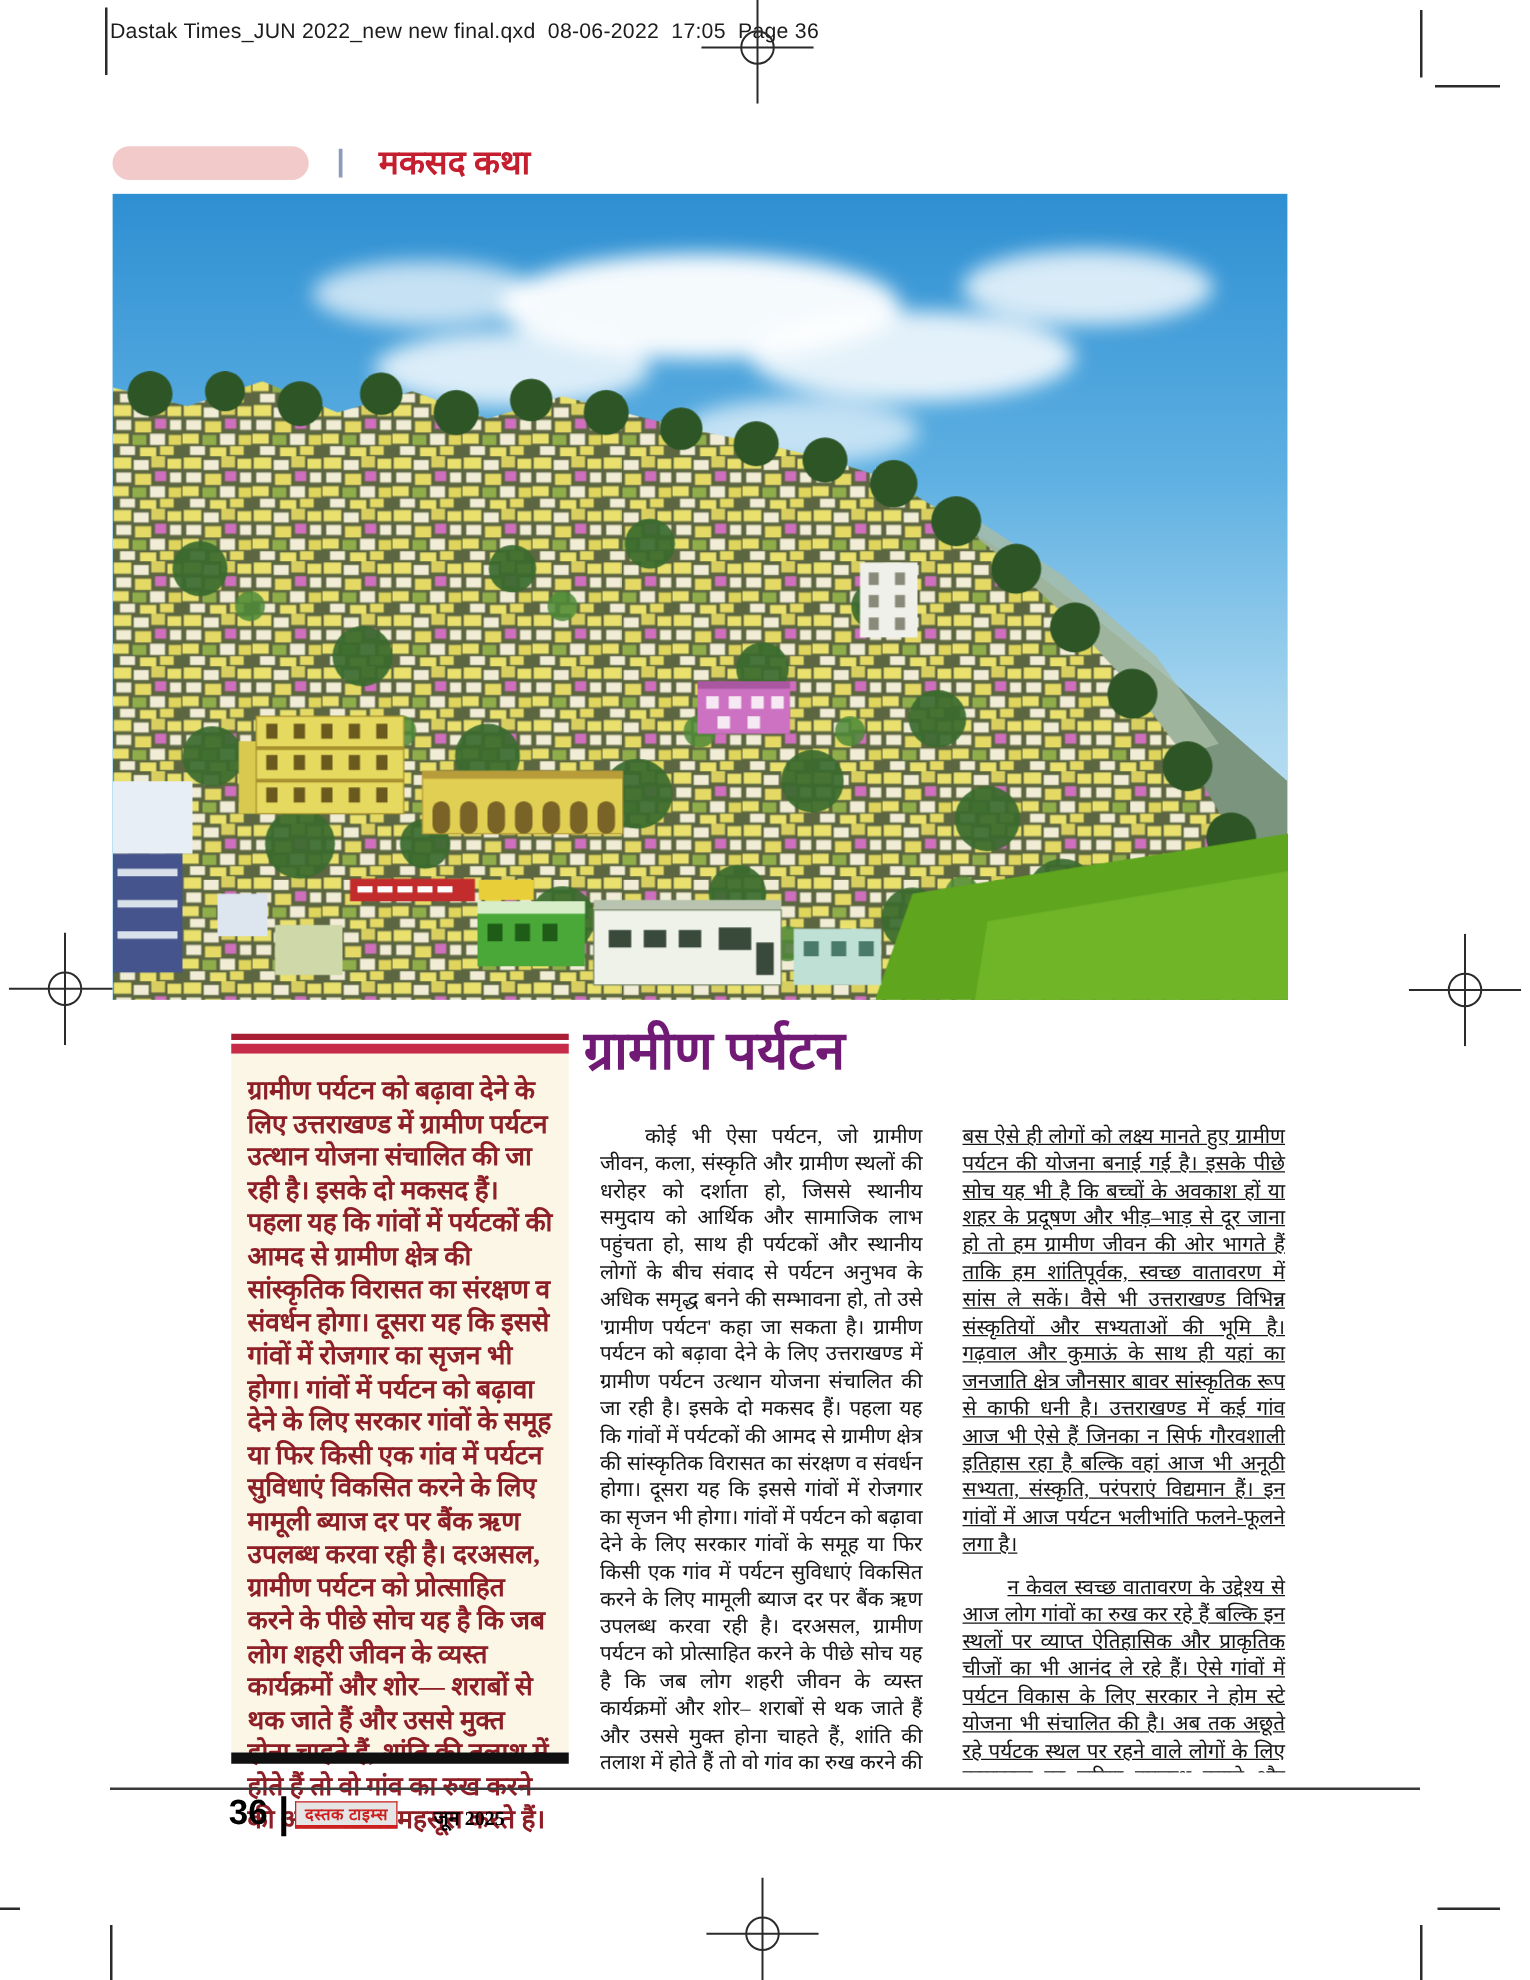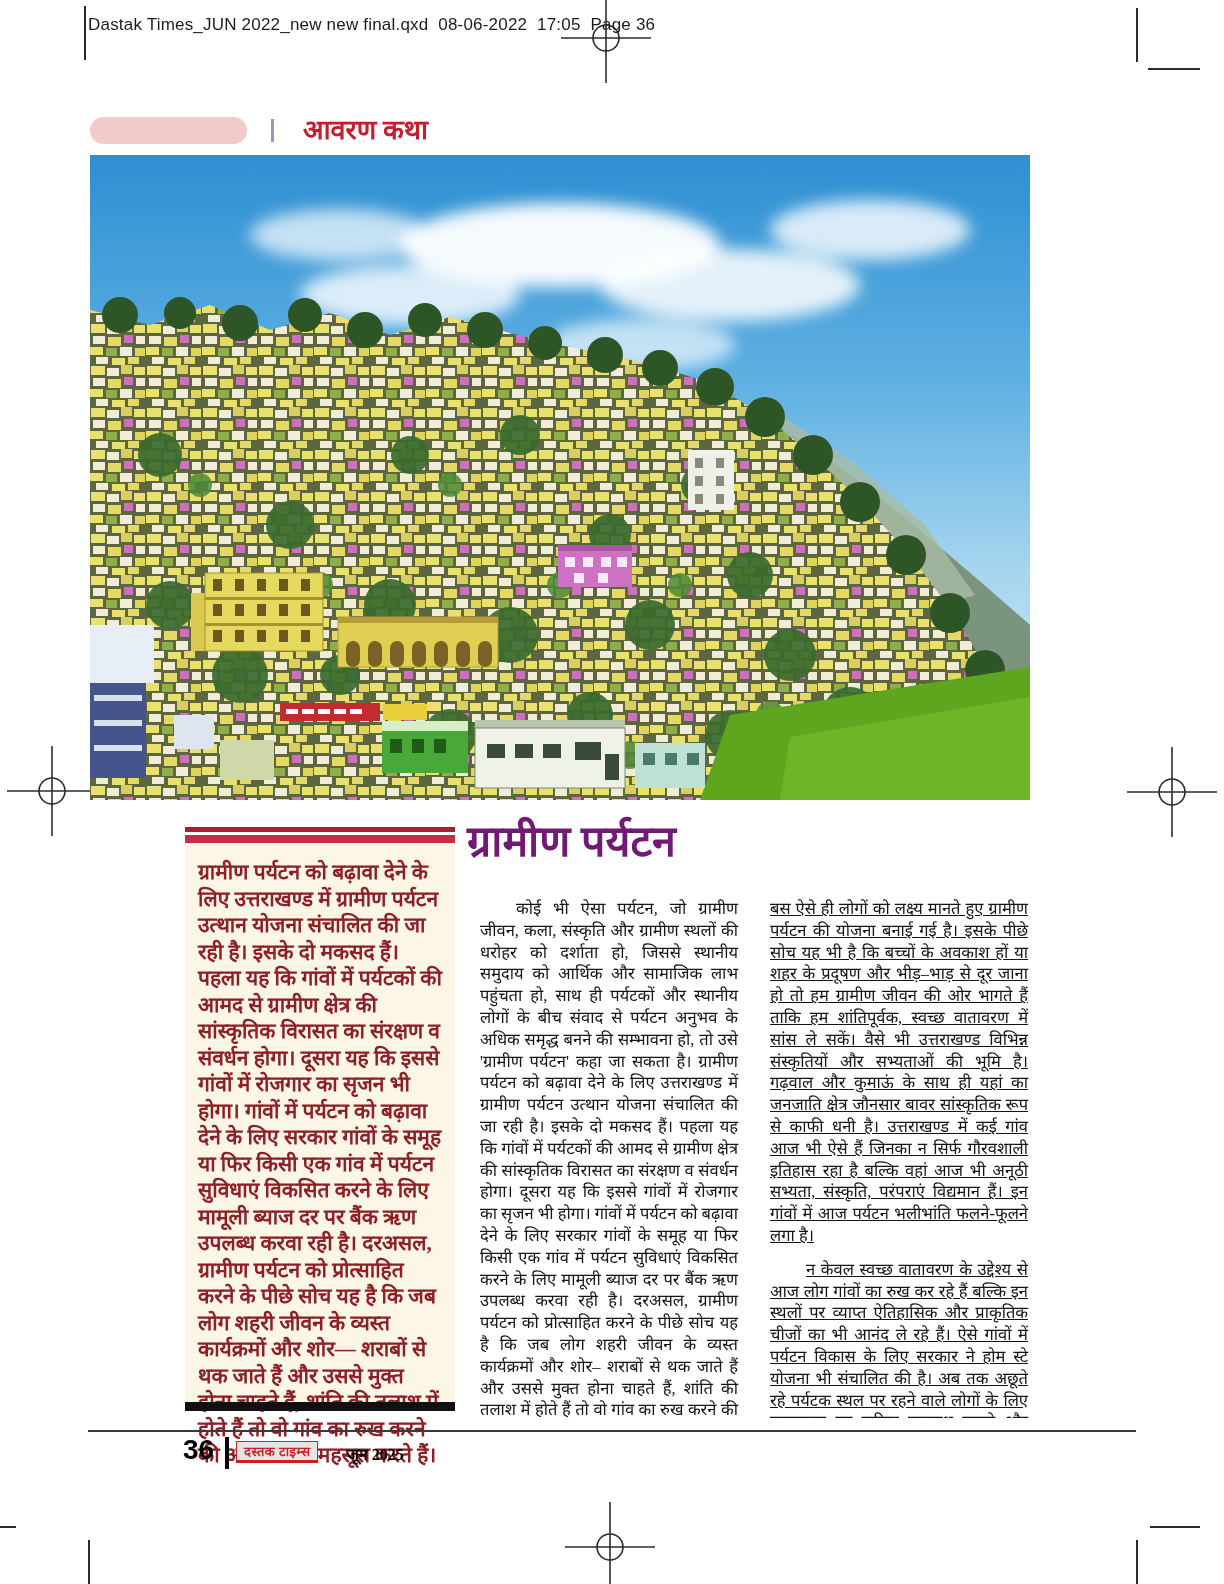--- a/index.html
+++ b/index.html
@@ -102,21 +102,21 @@
       <g stroke="#2b2b2b" stroke-width="1.6" fill="none">
         <line x1="45" y1="0" x2="45" y2="90"></line>
         <line x1="0" y1="45" x2="90" y2="45"></line>
         <circle cx="45" cy="45" r="13"></circle>
       </g>
     </svg>
 </div>
 
 <div class="abs" id="kicker-pill"></div>
 <div class="abs" id="kicker-divider"></div>
-<div class="abs" id="kicker-label">आवरण कथा</div>
+<div class="abs" id="kicker-label">मकसद कथा</div>
 
 <div class="abs" id="photo">
 <svg width="940" height="645" viewBox="0 0 940 645" preserveAspectRatio="none">
   <defs>
     <linearGradient id="sky" x1="0" y1="0" x2="0" y2="1">
       <stop offset="0" stop-color="#2e8fd2"></stop>
           <stop offset="0.35" stop-color="#5eb0e2"></stop>
       <stop offset="0.65" stop-color="#a8d6ef"></stop>
           <stop offset="1" stop-color="#ddeef8"></stop>
     </linearGradient>

